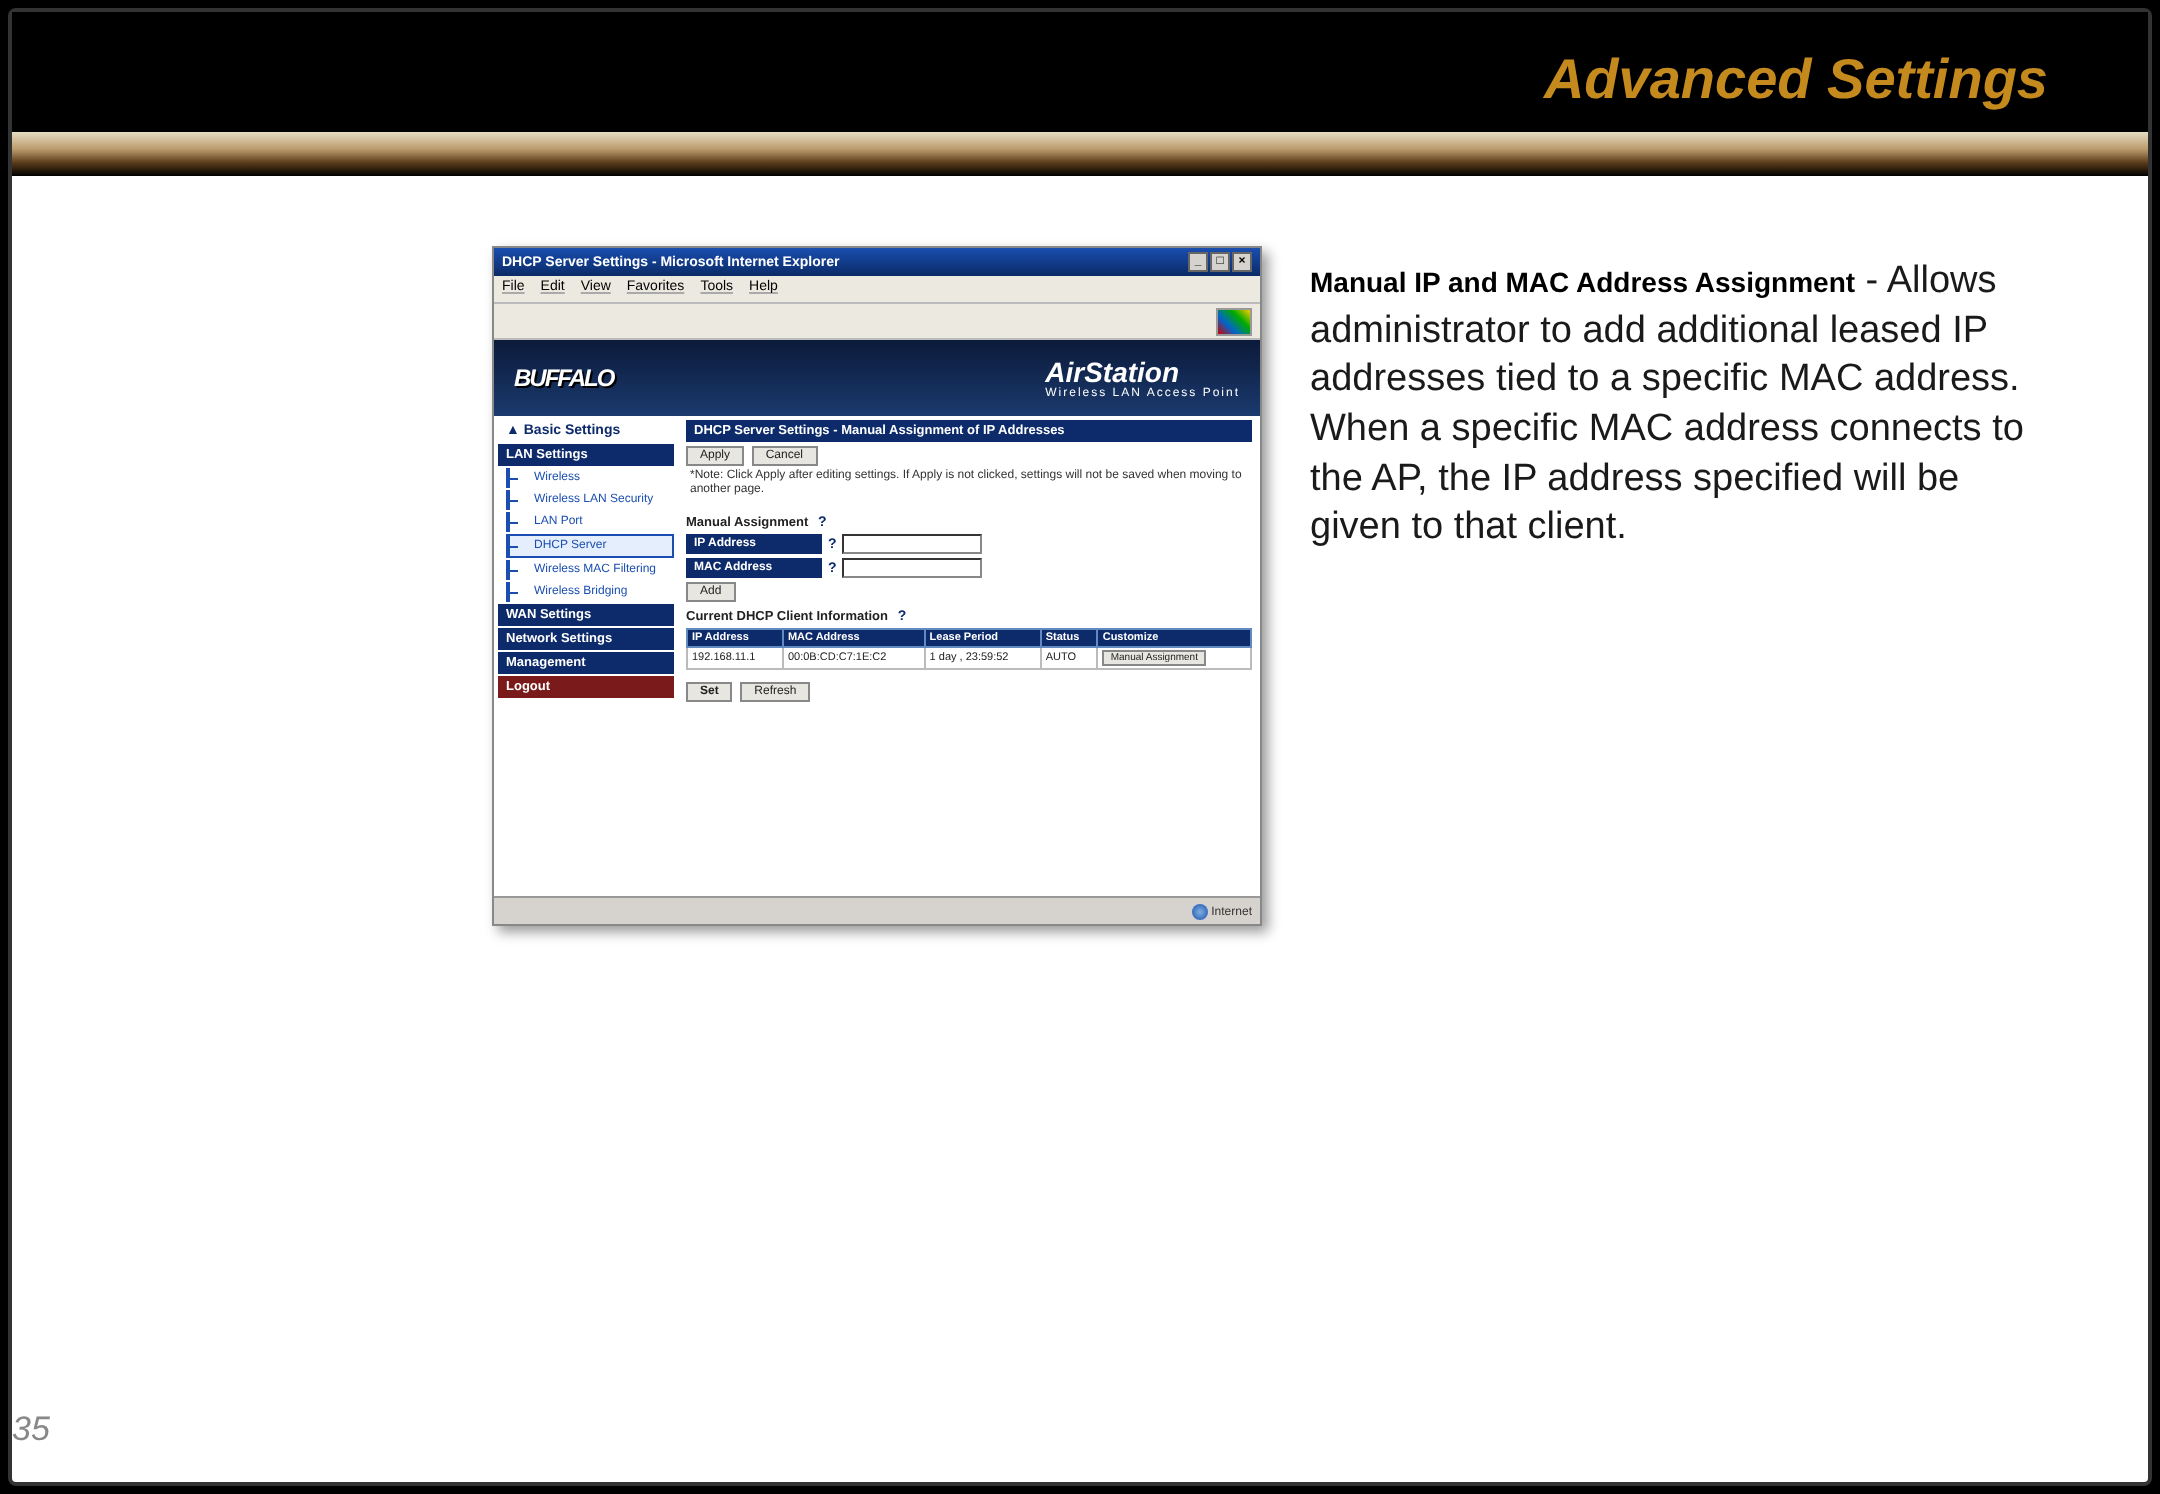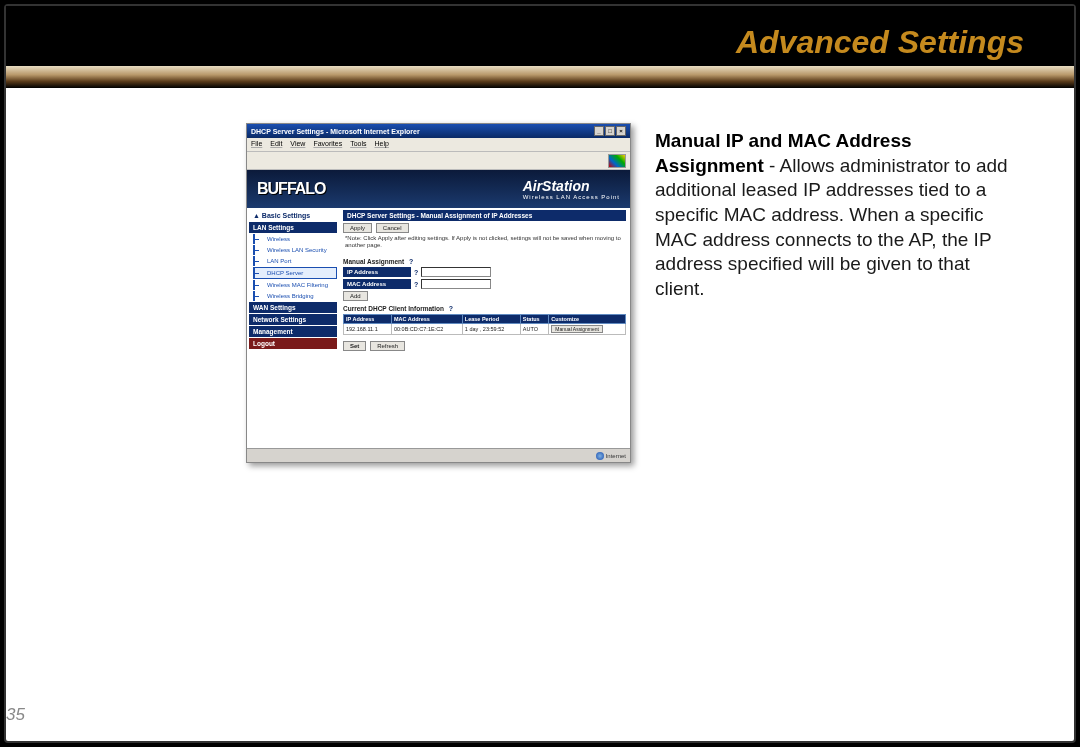--- a/index.html
+++ b/index.html
@@ -28,21 +28,21 @@
     content: "";
     position: absolute;
     left: 0; right: 0;
     bottom: 0;
     height: 22px;
     background: linear-gradient(#e8dcc2, #b8986a 40%, #5a3b1a 70%, #000);
   }
   .title {
     position: absolute;
     top: 18px; right: 50px;
-    font-size: 32px;
+    font-size: 28px;
     font-style: italic;
     font-weight: bold;
     color: #c58a1e;
     text-shadow: 1px 1px 0 #000;
   }
   .content {
     position: absolute;
     top: 105px; left: 20px; right: 20px; bottom: 40px;
     background: #fff;
     padding: 12px 30px 0 90px;
@@ -109,21 +109,21 @@
   .app-body { flex: 1; display: flex; flex-direction: column; background: #fff; }
   .brand-bar {
     height: 38px;
     background: linear-gradient(#0b1a3a, #1b3a6e);
     display: flex;
     align-items: center;
     justify-content: space-between;
     padding: 0 10px;
     color: #fff;
   }
-  .brand-left { font-weight: 900; font-size: 16px; letter-spacing: -1px; color: #fff; text-shadow: 1px 1px 0 #000; }
+  .brand-left { font-weight: 900; font-style: italic; font-size: 12px; letter-spacing: -1px; color: #fff; text-shadow: 1px 1px 0 #000; }
   .brand-right { }
   .brand-right .big { font-size: 14px; font-weight: bold; font-style: italic; }
   .brand-right .sub { font-size: 6px; letter-spacing: 1px; }
   .app-main { flex: 1; display: flex; }
   .sidebar {
     width: 92px;
     background: #fff;
     padding: 2px;
     display: flex;
     flex-direction: column;
@@ -179,21 +179,21 @@
   
   .body-text {
     flex: 1;
     font-size: 19px;
     color: #1a1a1a;
     line-height: 1.3;
     padding-top: 6px;
     max-width: 365px;
   }
   .body-text p { margin-bottom: 14px; }
-  .body-text .lead { font-weight: bold; color: #000; font-size: 19px; }
+  .body-text .lead { font-weight: bold; color: #000; font-size: 14px; }
   .page-num {
     position: absolute;
     bottom: 16px;
     left: 0; right: 0;
     text-align: left;
     font-size: 17px;
     font-style: italic;
     color: #888;
   }
 </style>

